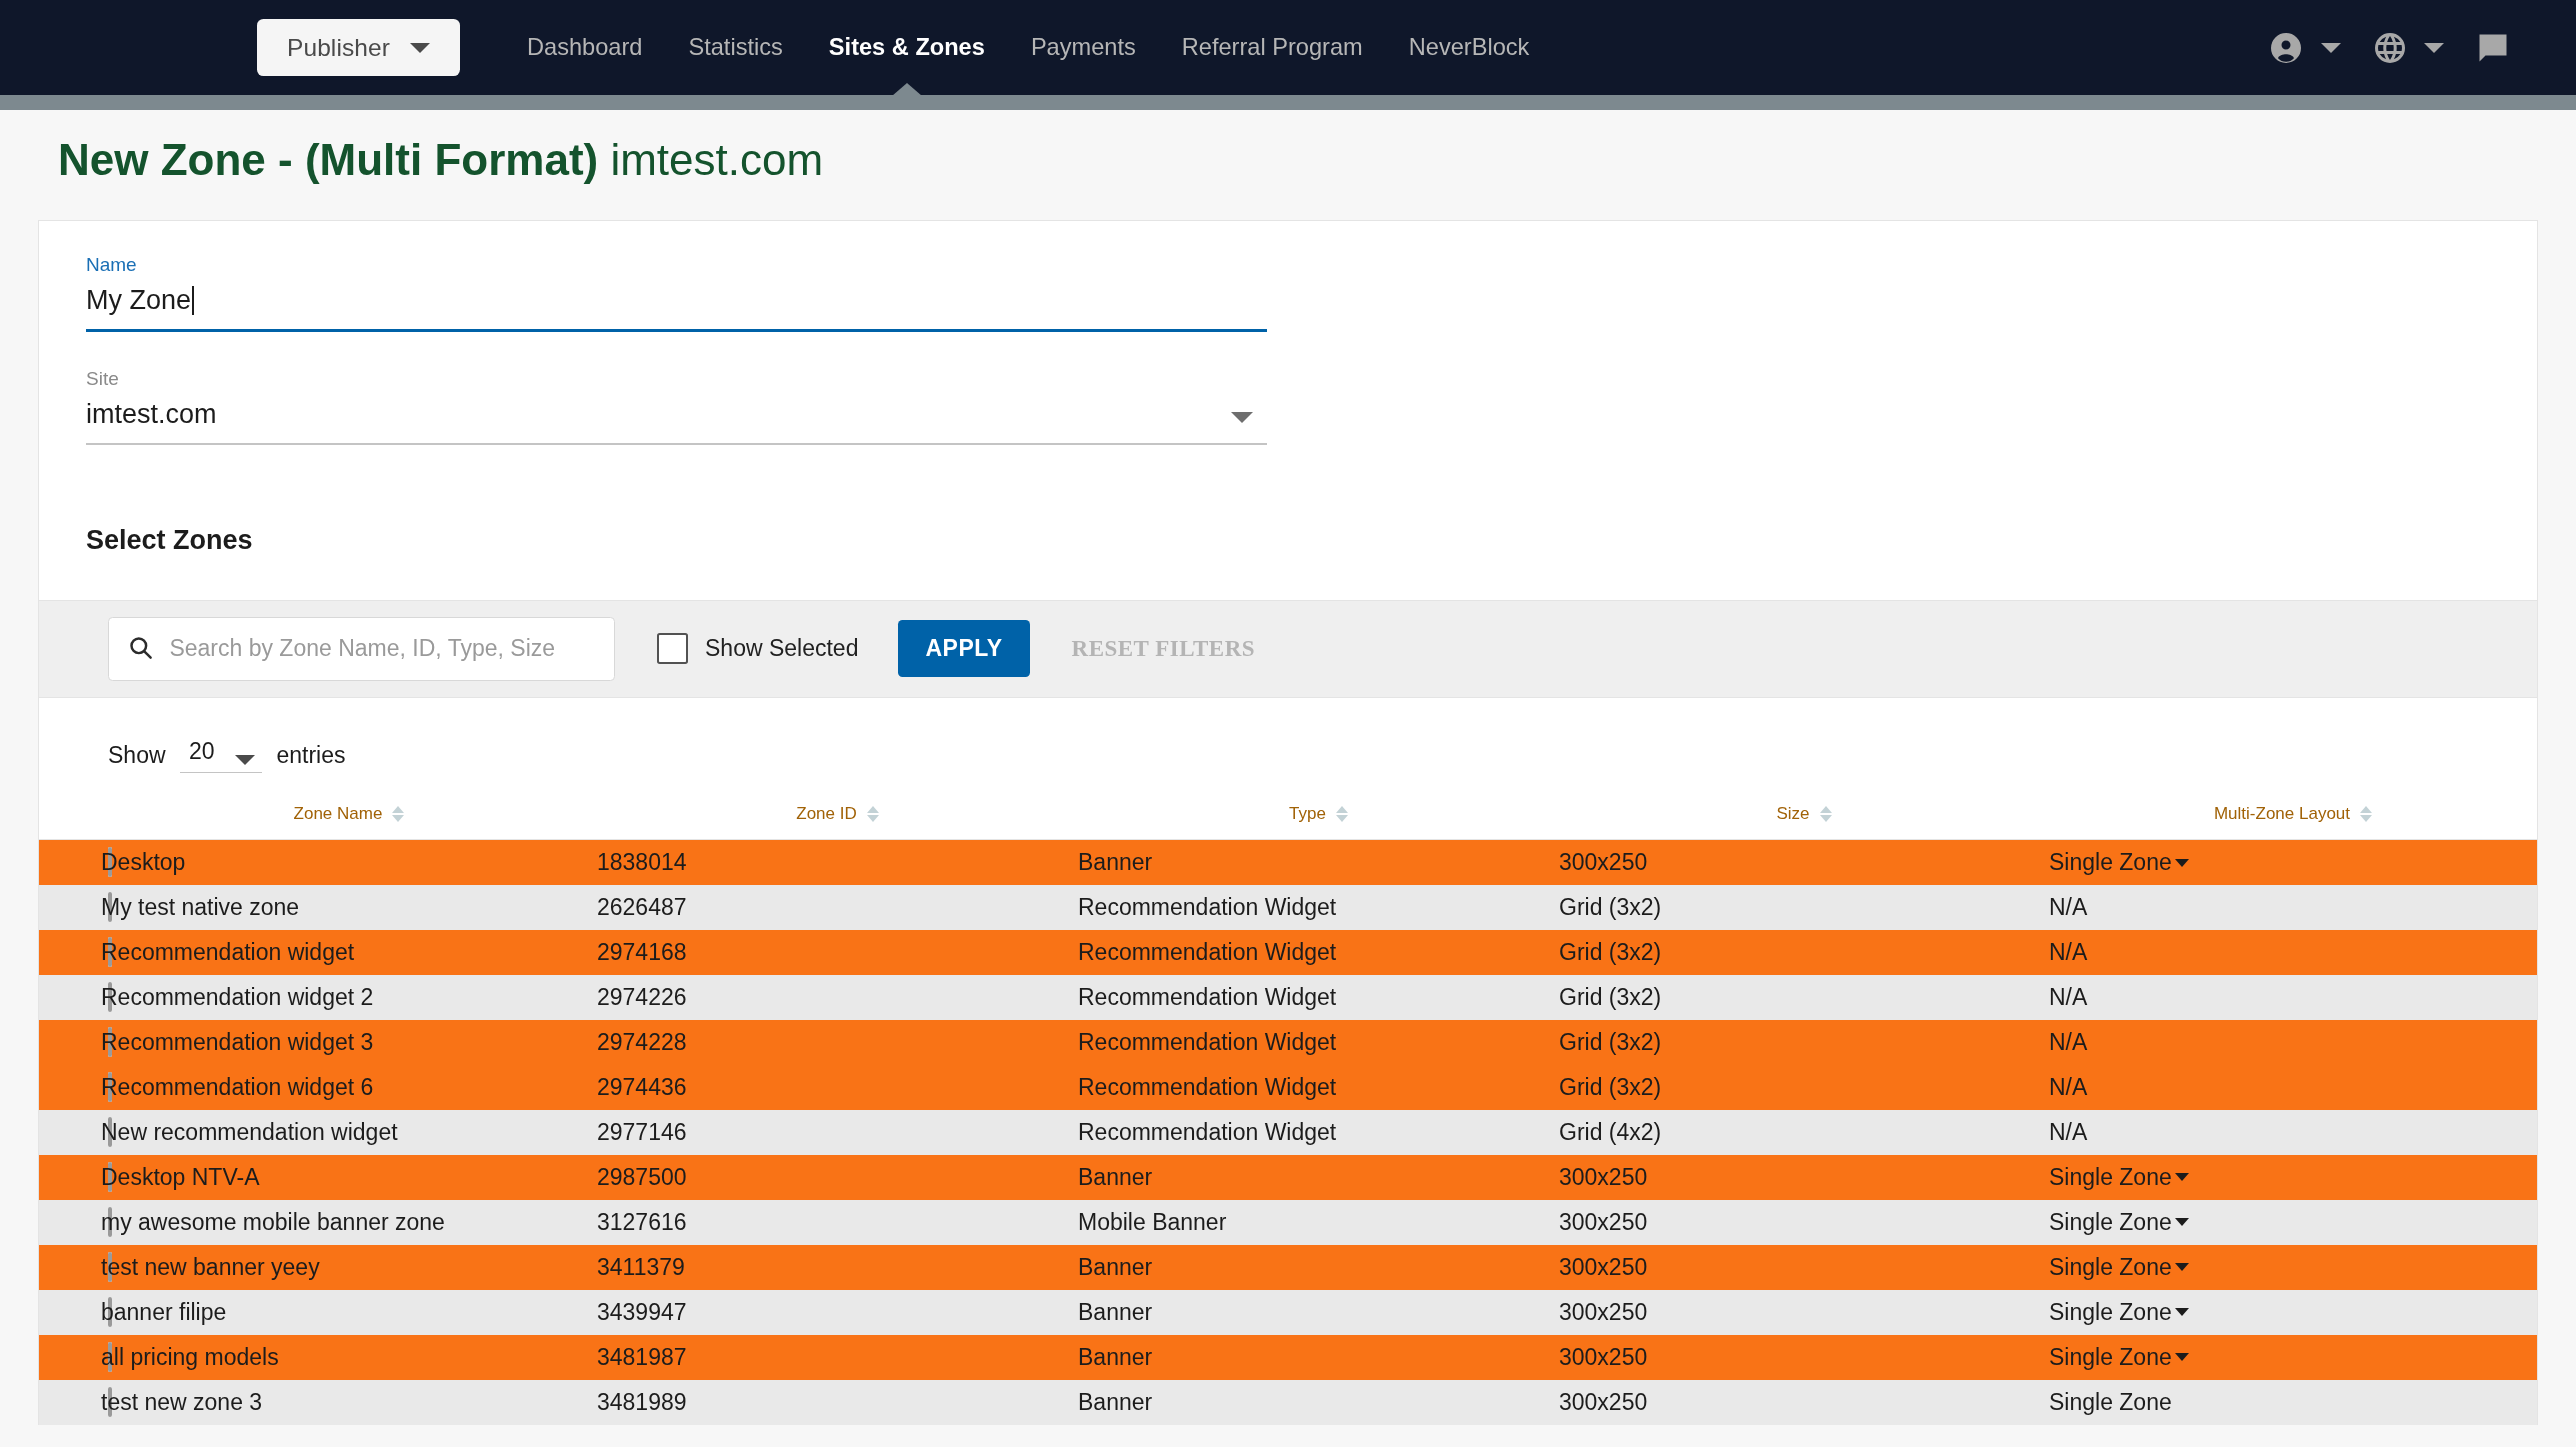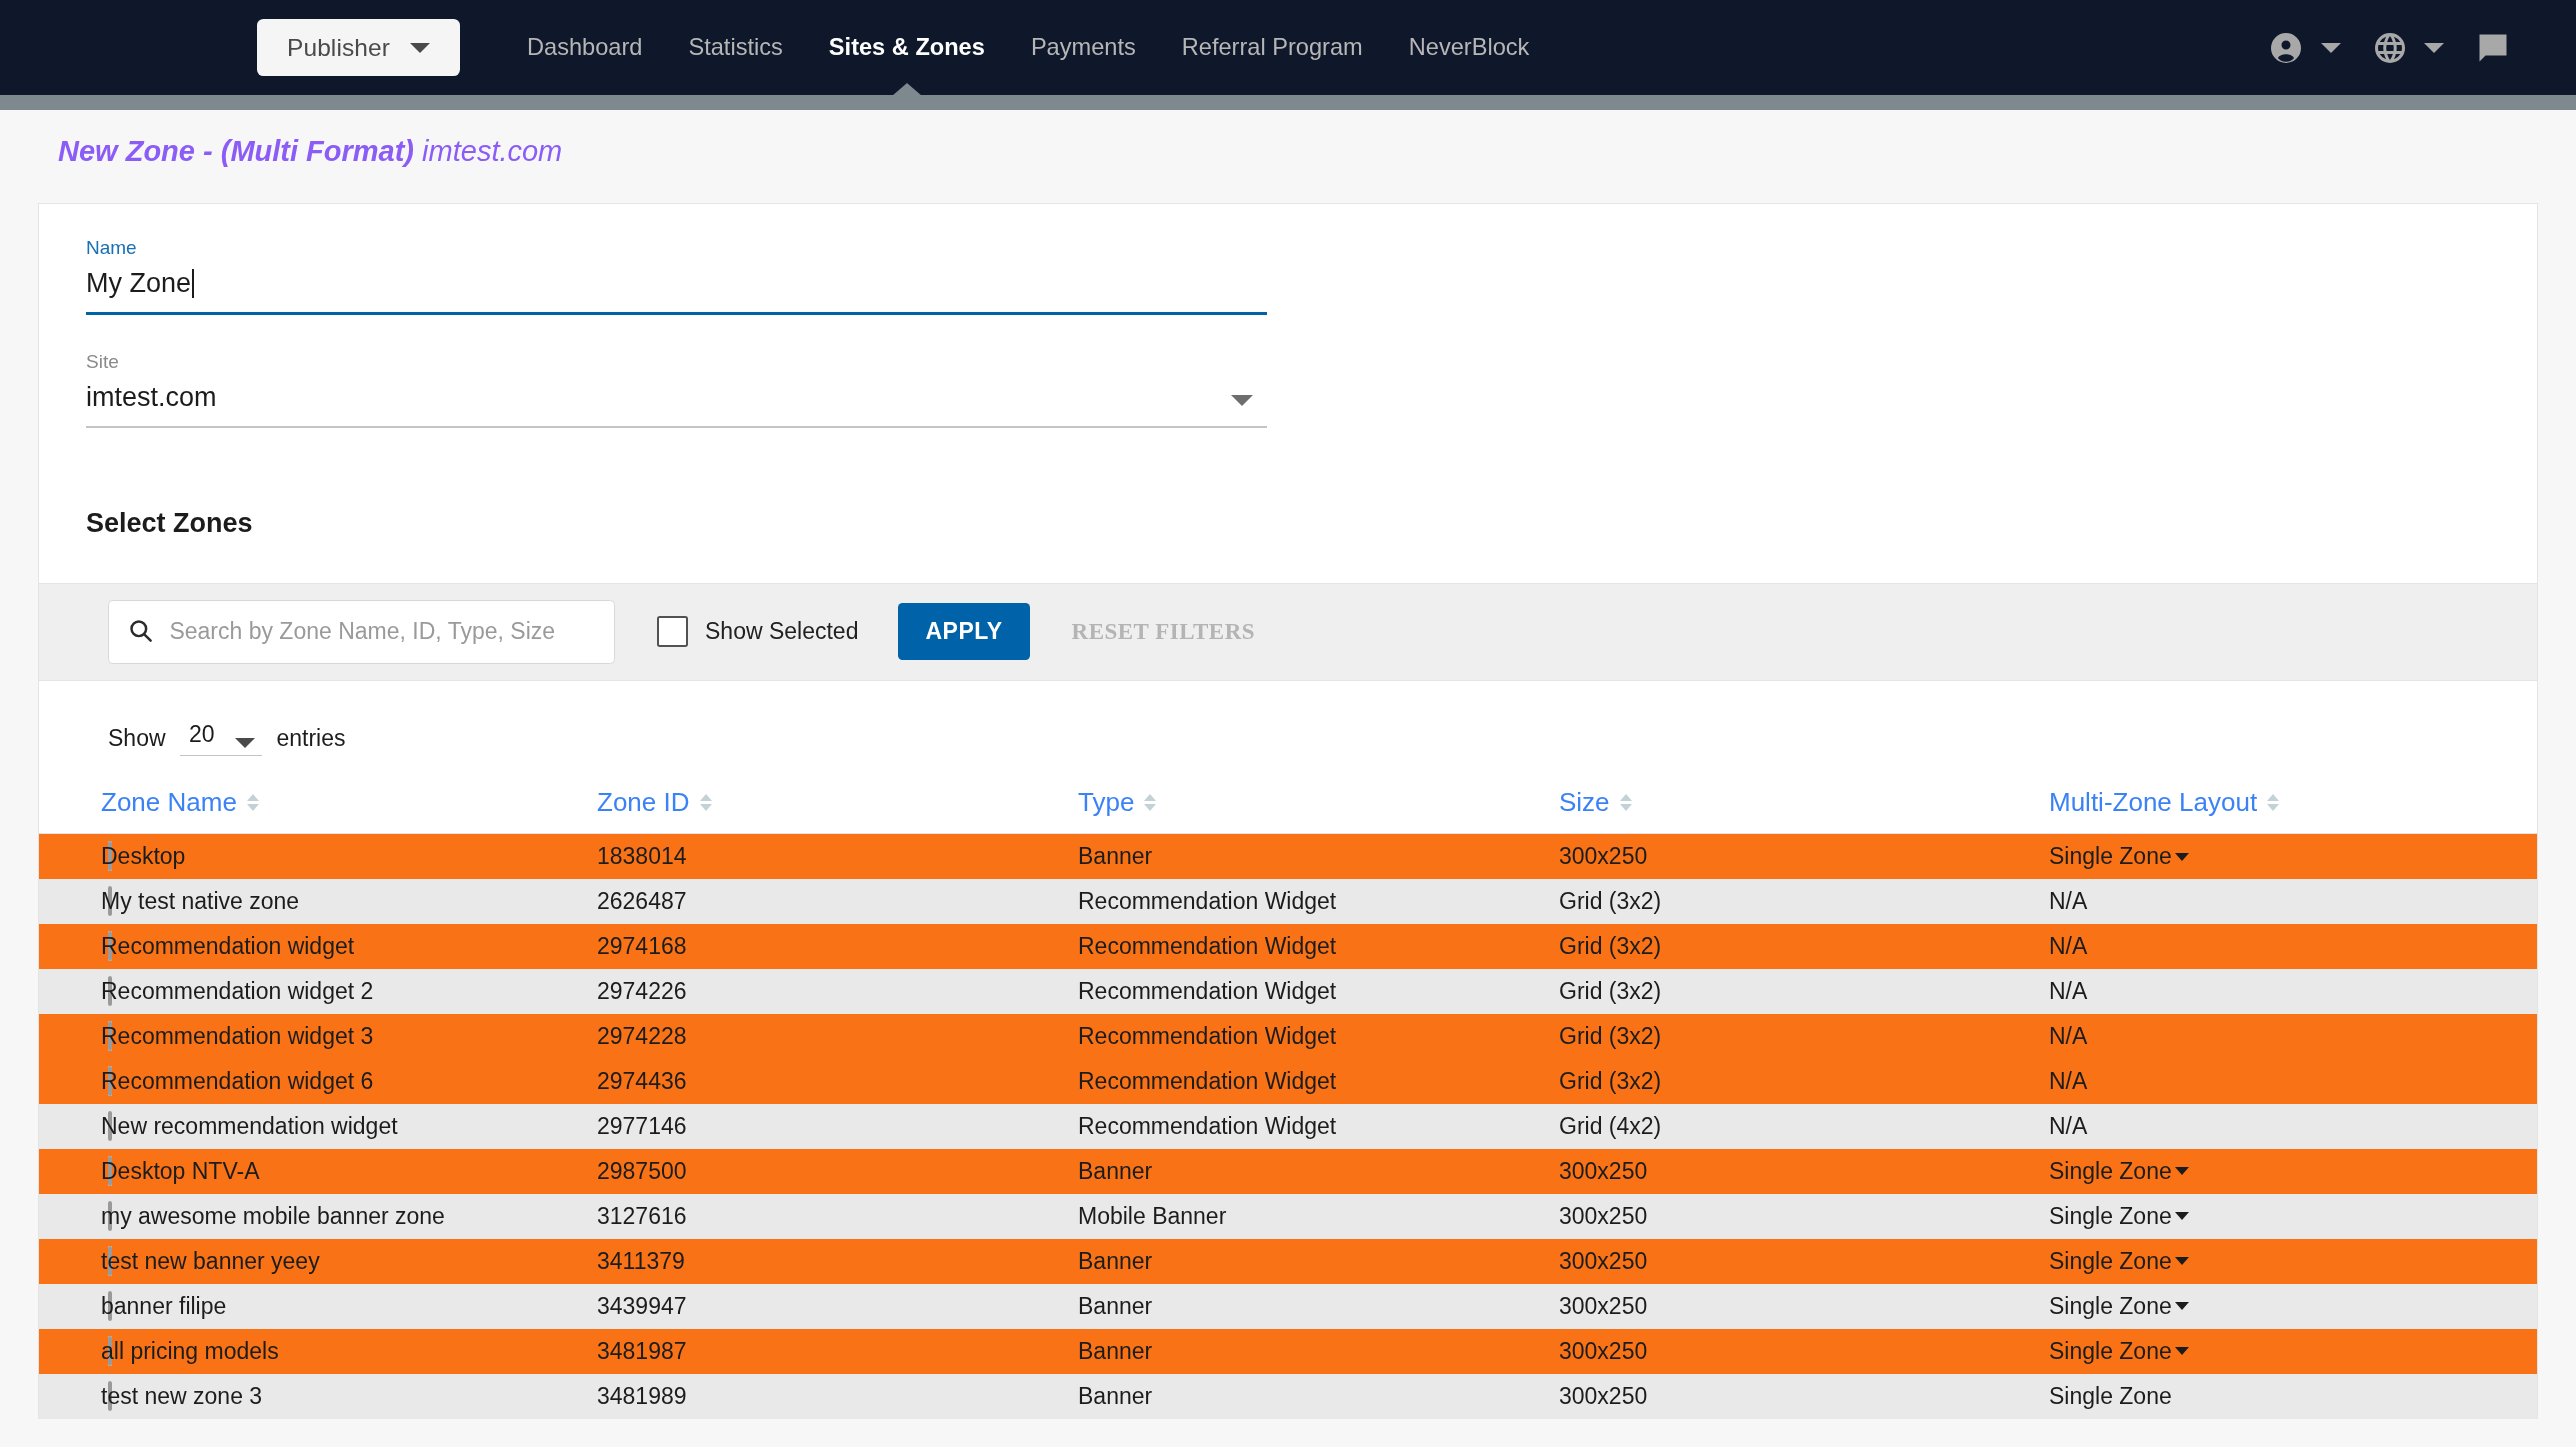--- a/index.html
+++ b/index.html
@@ -107,23 +107,22 @@
 
   
   .page {
     padding: 0 38px;
     background: #f7f7f7;
     height: calc(1448px - 111px);
     overflow: hidden;
   }
   .page-title {
     padding: 40px 0 35px 20px;
-    font-size: 29px;
-    color: #8b5cf6;
-    font-style: italic;
+    font-size: 44px;
+    color: #14532d;
   }
   .page-title .strong { font-weight: bold; }
   .page-title .site { font-weight: 400; }
 
   .card {
     background: #ffffff;
     border: 0.9px solid #e4e4e4;
     border-bottom: none;
   }
 
@@ -284,24 +283,24 @@
     cursor: pointer;
   }
 
   
   table {
     width: 100%;
     border-collapse: collapse;
     table-layout: fixed;
   }
   th {
-    text-align: left;
-    font-size: 26px;
+    text-align: center;
+    font-size: 17px;
     font-weight: 400;
-    color: #3b82f6;
+    color: #a16207;
     padding: 31px 0 15.4px 0;
     border-bottom: 0.9px solid #e4e4e4;
     white-space: nowrap;
   }
   th .th-inner { display: inline-flex; align-items: center; gap: 10px; }
   .sort-icon { display: inline-flex; flex-direction: column; gap: 2.7px; }
   .sort-icon i {
     width: 0; height: 0;
     border-left: 6.4px solid transparent;
     border-right: 6.4px solid transparent;

